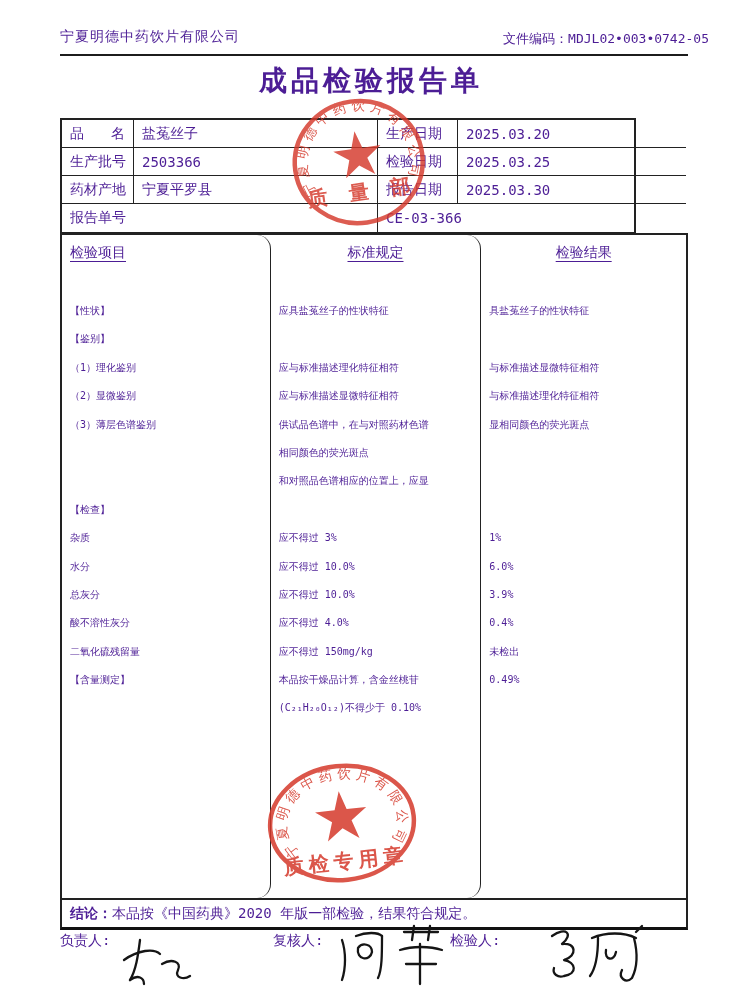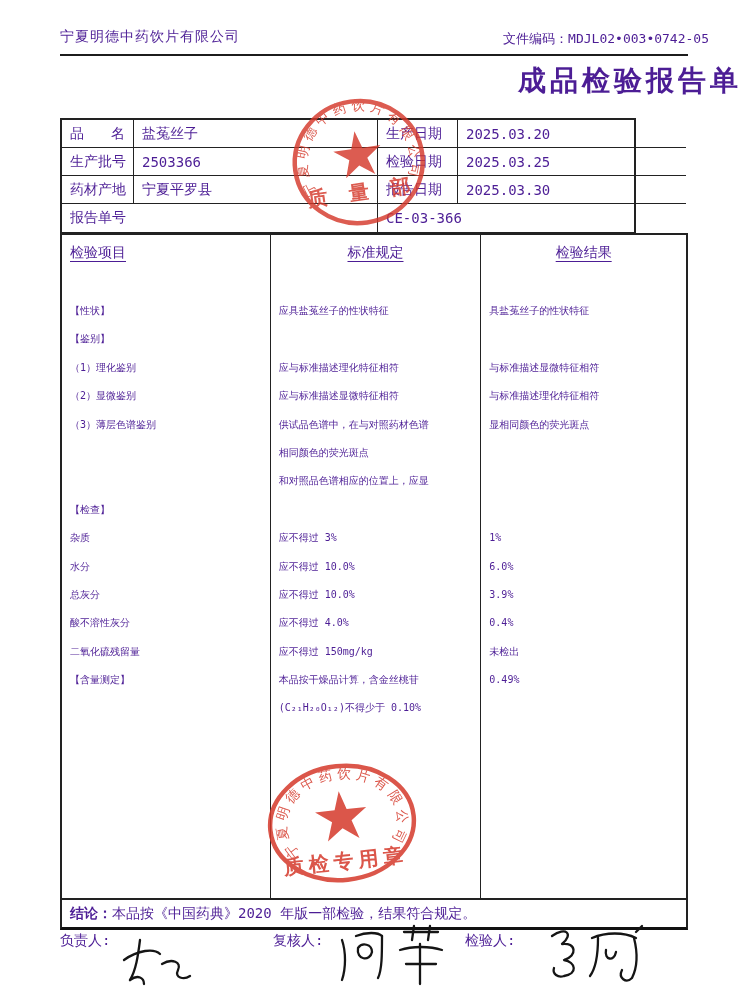--- a/index.html
+++ b/index.html
@@ -2,53 +2,53 @@
 <html><head>
 <meta charset="utf-8">
 <style>
   html,body{margin:0;padding:0;background:#e8e8e8;}
   .page{position:relative;width:742px;height:1000px;background:#ffffff;
         font-family:"DejaVu Sans Mono","Liberation Sans",sans-serif;color:#4c1d95;overflow:hidden;padding-left:21px;}
   
   .hdr-company{position:absolute;left:60px;top:28px;font-size:14px;letter-spacing:1px;}
   .hdr-code{position:absolute;right:54px;top:30px;font-size:13px;}
   .hdr-rule{position:absolute;left:60px;top:54px;width:628px;height:2px;background:#1c1c1c;}
-  .title{position:absolute;left:0;top:62px;width:742px;text-align:right;
+  .title{position:absolute;left:0;top:62px;width:742px;text-align:center;
          font-size:28px;font-weight:bold;letter-spacing:4px;}
   
   .info-table{position:absolute;left:60px;top:118px;width:576px;height:116px;
               border:2px solid #222;box-sizing:border-box;display:grid;
               grid-template-columns:72px 244px 80px 228px;grid-template-rows:repeat(4,1fr);}
   .info-table .cell{box-sizing:border-box;border-right:1px solid #222;border-bottom:1px solid #222;
                     font-size:14px;display:flex;align-items:center;padding:0 8px;white-space:nowrap;}
   .info-table .cell.last-col{border-right:none;}
   .info-table .cell.last-row{border-bottom:none;}
   .jlabel{display:block !important;line-height:27px;text-align:justify;text-align-last:justify;}
   .span2a{grid-column:1 / 3;}
   .span2b{grid-column:3 / 5;}
   
   .main-table{position:absolute;left:60px;top:233px;width:628px;height:667px;
               border:2px solid #222;box-sizing:border-box;display:flex;}
-  .col{box-sizing:border-box;height:100%;}
+  .col{box-sizing:border-box;height:100%;border-radius:14px;}
   .col-item{width:210px;border-right:1px solid #222;}
   .col-std{width:212px;border-right:1px solid #222;}
   .col-res{width:206px;}
   .col-header{height:62px;box-sizing:border-box;padding-top:9px;font-size:14px;
               text-decoration:underline;text-underline-offset:4px;}
   .col-item .col-header{padding-left:8px;}
   .col-std .col-header,.col-res .col-header{text-align:center;}
   .tline{height:28.4px;line-height:28.4px;font-size:10px;padding-left:8px;white-space:nowrap;overflow:visible;}
   
   .conclusion{position:absolute;left:60px;top:900px;width:628px;height:30px;box-sizing:border-box;
               border-left:2px solid #222;border-right:2px solid #222;border-bottom:3px solid #111;
               font-size:14px;line-height:27px;padding-left:8px;white-space:nowrap;}
   .conclusion b{font-weight:bold;}
   
   .sig-label{position:absolute;top:932px;font-size:14px;}
-  .lab1{left:60px;} .lab2{left:273px;} .lab3{left:465px;text-align:right;}
+  .lab1{left:60px;} .lab2{left:273px;} .lab3{left:450px;text-align:right;}
   .sig-svg{position:absolute;}
   .sig-svg path{fill:none;stroke:#151515;stroke-width:2.3;stroke-linecap:round;stroke-linejoin:round;}
   
   .stamp{position:absolute;pointer-events:none;}
   .stamp text{fill:#d5392b;font-family:"Liberation Sans",sans-serif;}
 </style>
 </head>
 <body>
 
 <div class="page">

